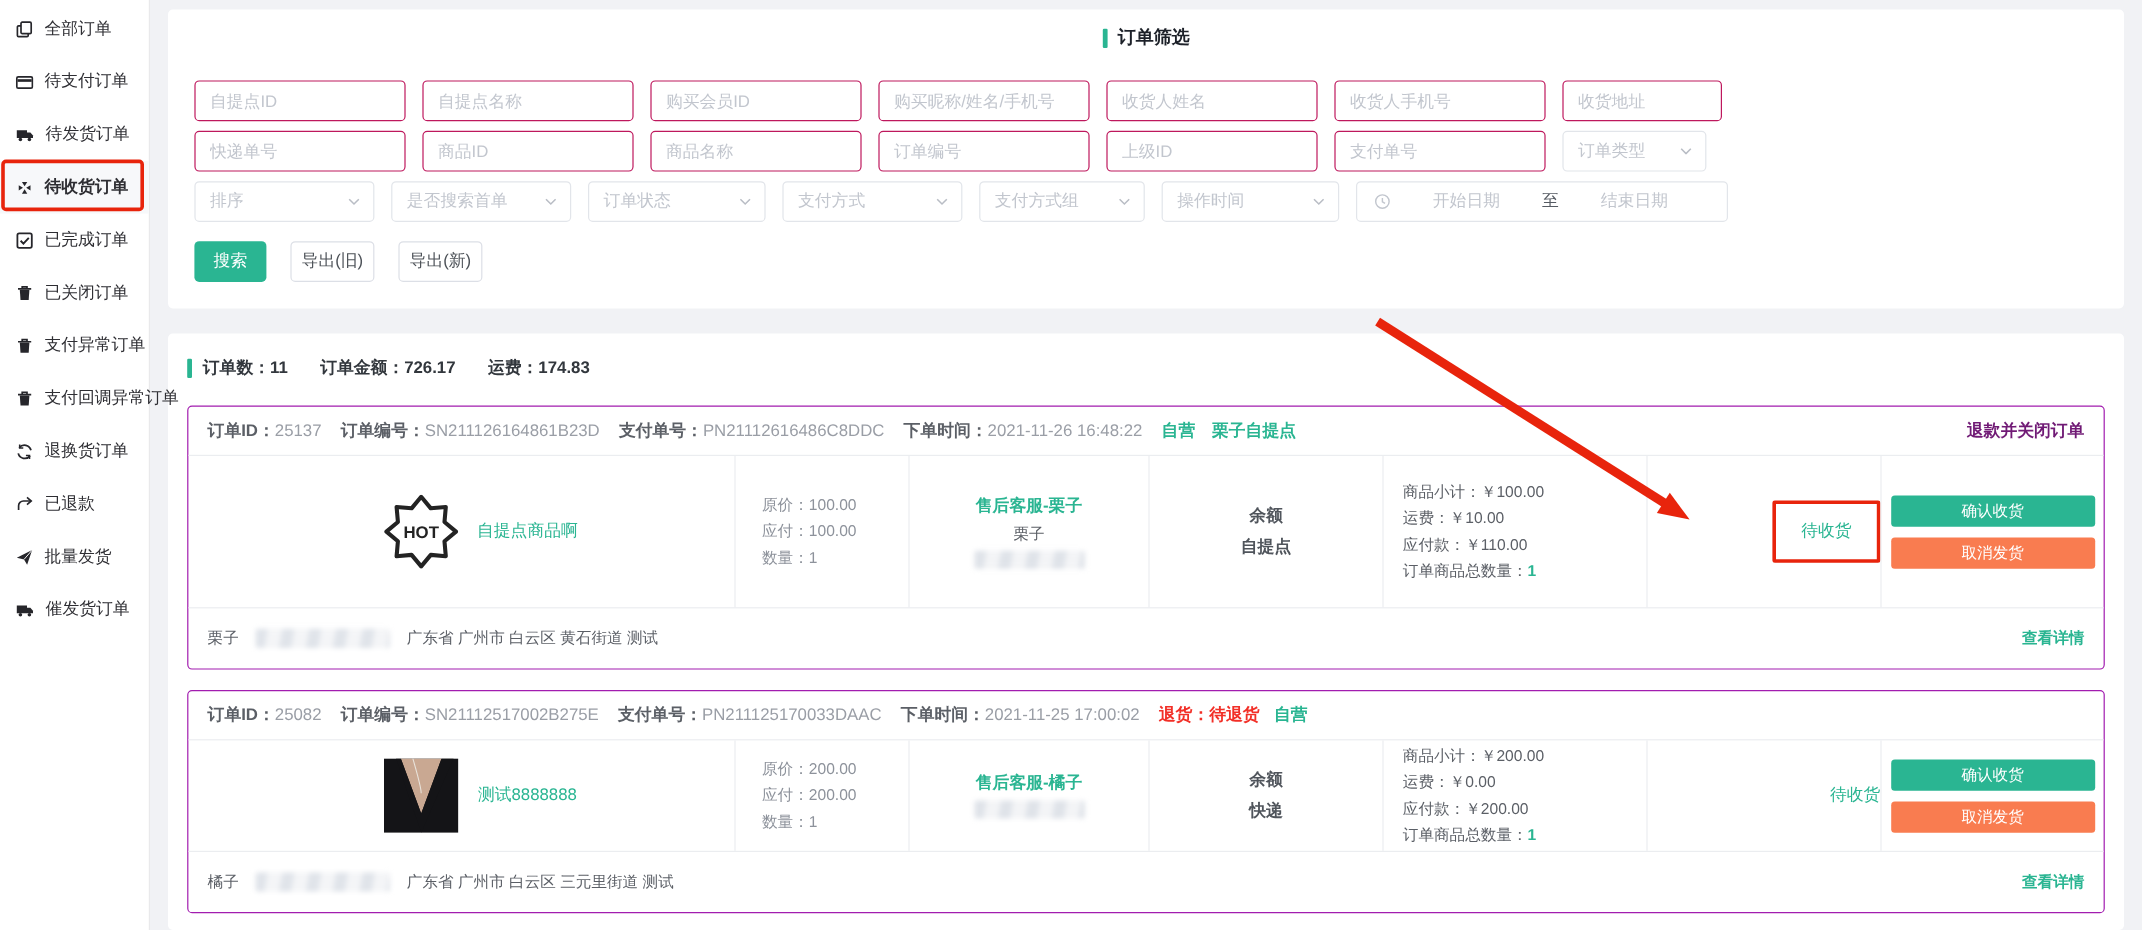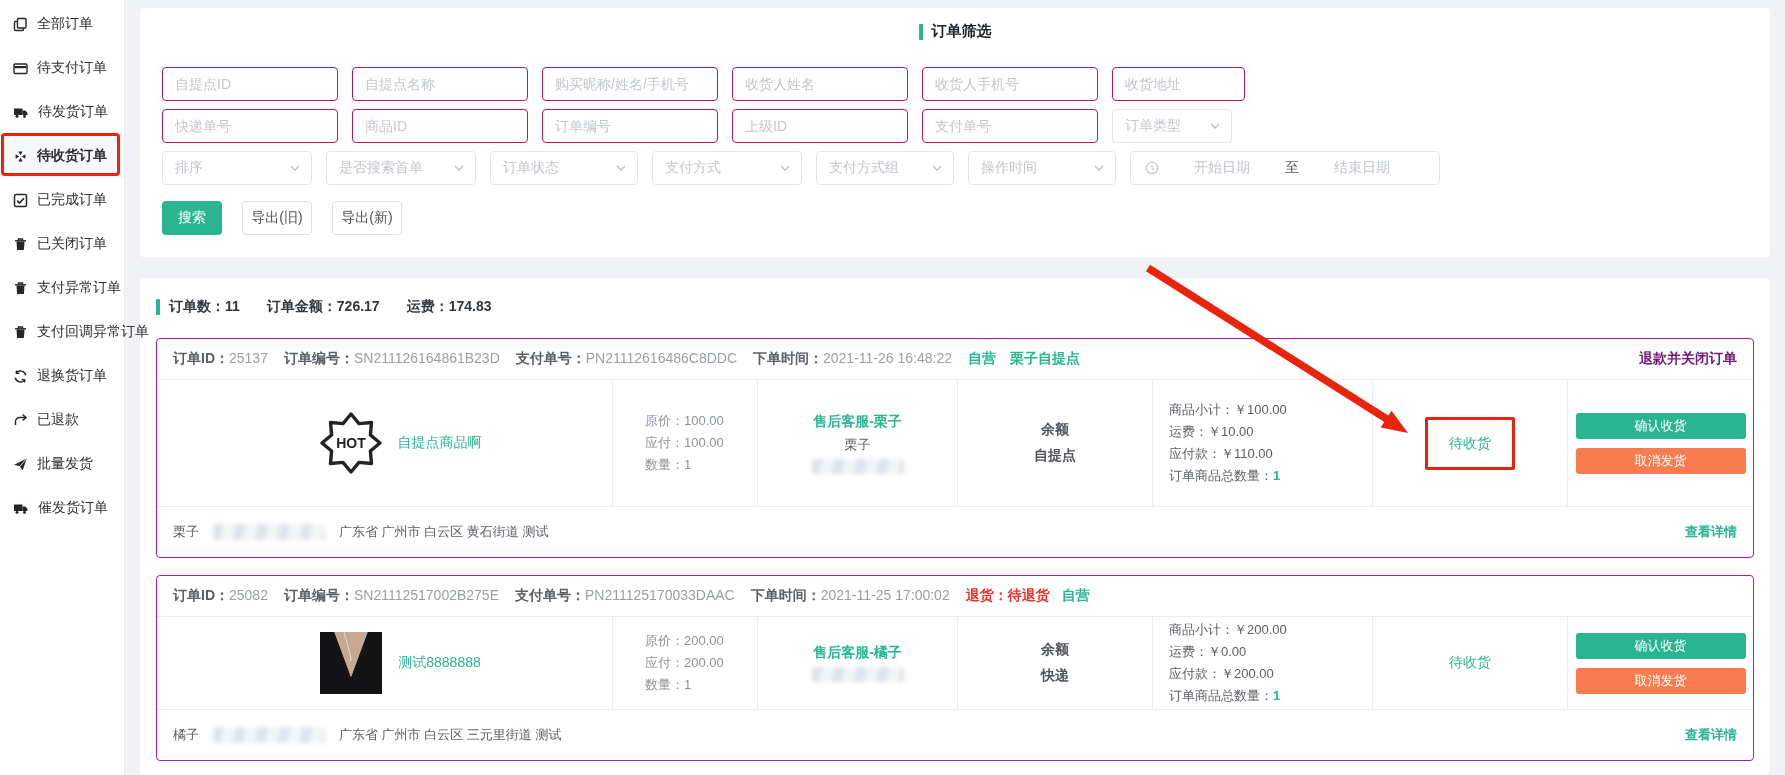--- a/index.html
+++ b/index.html
@@ -53,32 +53,32 @@
   .tag-red{color:#f22f27;font-weight:bold;margin-right:12px;white-space:nowrap;}
   .oc-hlink{margin-left:auto;color:#701a75;font-weight:bold;cursor:pointer;white-space:nowrap;}
   .oc-body{display:flex;align-items:stretch;}
   .oc-body.tall{height:126px;}
   .oc-body.short{height:92px;}
   .col{display:flex;flex-direction:column;justify-content:center;box-sizing:border-box;}
   .col + .col{border-left:1px solid #ebedf0;}
   .col-product{width:455px;flex-direction:row;align-items:center;padding-left:32px;gap:16px;}
   .pimg{width:62px;height:62px;flex:0 0 auto;}
   .pname{color:#2ab592;font-size:14px;cursor:pointer;}
-  .col-price{width:145px;padding-left:32px;font-size:13px;color:#8d929b;line-height:22px;}
+  .col-price{width:145px;padding-left:22px;font-size:13px;color:#8d929b;line-height:22px;}
   .col-service{width:200px;align-items:center;gap:5px;}
   .agent{color:#2ab592;font-weight:bold;font-size:14px;}
   .contact{color:#5b5f66;font-size:13px;}
   .blur-block{width:92px;height:15px;border-radius:2px;
               background:repeating-linear-gradient(100deg,#dfe3e9 0 10px,#f3f4f6 10px 22px);filter:blur(2px);}
   .blur-wide{width:112px;height:16px;border-radius:2px;
              background:repeating-linear-gradient(100deg,#e0e4ea 0 10px,#f4f5f7 10px 22px);filter:blur(2px);}
   .col-pay{width:195px;align-items:center;gap:8px;font-size:14px;font-weight:bold;color:#50555c;}
   .col-totals{width:220px;padding-left:16px;font-size:13px;color:#5b5f66;line-height:22px;}
   .qty-val{color:#2ab592;font-weight:bold;}
-  .col-status{width:195px;align-items:center;justify-content:center;}
+  .col-status{width:195px;align-items:flex-end;justify-content:center;}
   .status-text{color:#2ab592;font-size:14px;}
   .status-annot{border:3px solid #e8240c;padding:14px 21px;border-radius:2px;}
   .col-btns{flex:1;align-items:center;justify-content:center;gap:9px;}
   .obtn{width:170px;height:26px;border-radius:3px;color:#fff;font-size:13px;display:flex;
         align-items:center;justify-content:center;cursor:pointer;}
   .obtn.confirm{background:#2ab592;}
   .obtn.cancel{background:#f97c50;}
   .oc-footer{border-top:1px solid #ebedf0;height:50px;display:flex;align-items:center;
              padding:0 16px;font-size:13px;color:#5b5f66;gap:14px;}
   .oc-flink{margin-left:auto;color:#2ab592;font-weight:bold;cursor:pointer;}
@@ -191,28 +191,30 @@
 <div class="main">
 
   <div class="card filter-card">
     <div class="section-title">
       <span class="tbar"></span>
       <span>订单筛选</span>
     </div>
     <div class="frow first">
       <input class="fin" placeholder="自提点ID" style="">
       <input class="fin" placeholder="自提点名称" style="">
+      <input class="fin" placeholder="购买会员ID" style="">
       <input class="fin" placeholder="购买昵称/姓名/手机号" style="">
       <input class="fin" placeholder="收货人姓名" style="">
       <input class="fin" placeholder="收货人手机号" style="">
       <input class="fin narrow" placeholder="收货地址" style="">
     </div>
     <div class="frow">
       <input class="fin" placeholder="快递单号" style="">
       <input class="fin" placeholder="商品ID" style="">
+      <input class="fin" placeholder="商品名称" style="">
       <input class="fin" placeholder="订单编号" style="">
       <input class="fin" placeholder="上级ID" style="">
       <input class="fin" placeholder="支付单号" style="">
       <div class="fsel" style="width:120px">
         <span>订单类型</span>
         <svg width="10" height="6" viewBox="0 0 10 6">
             <path d="m1 1 4 4 4-4" fill="none" stroke="#b9bdc5" stroke-width="1.3"></path>
           </svg>
       </div>
     </div>

